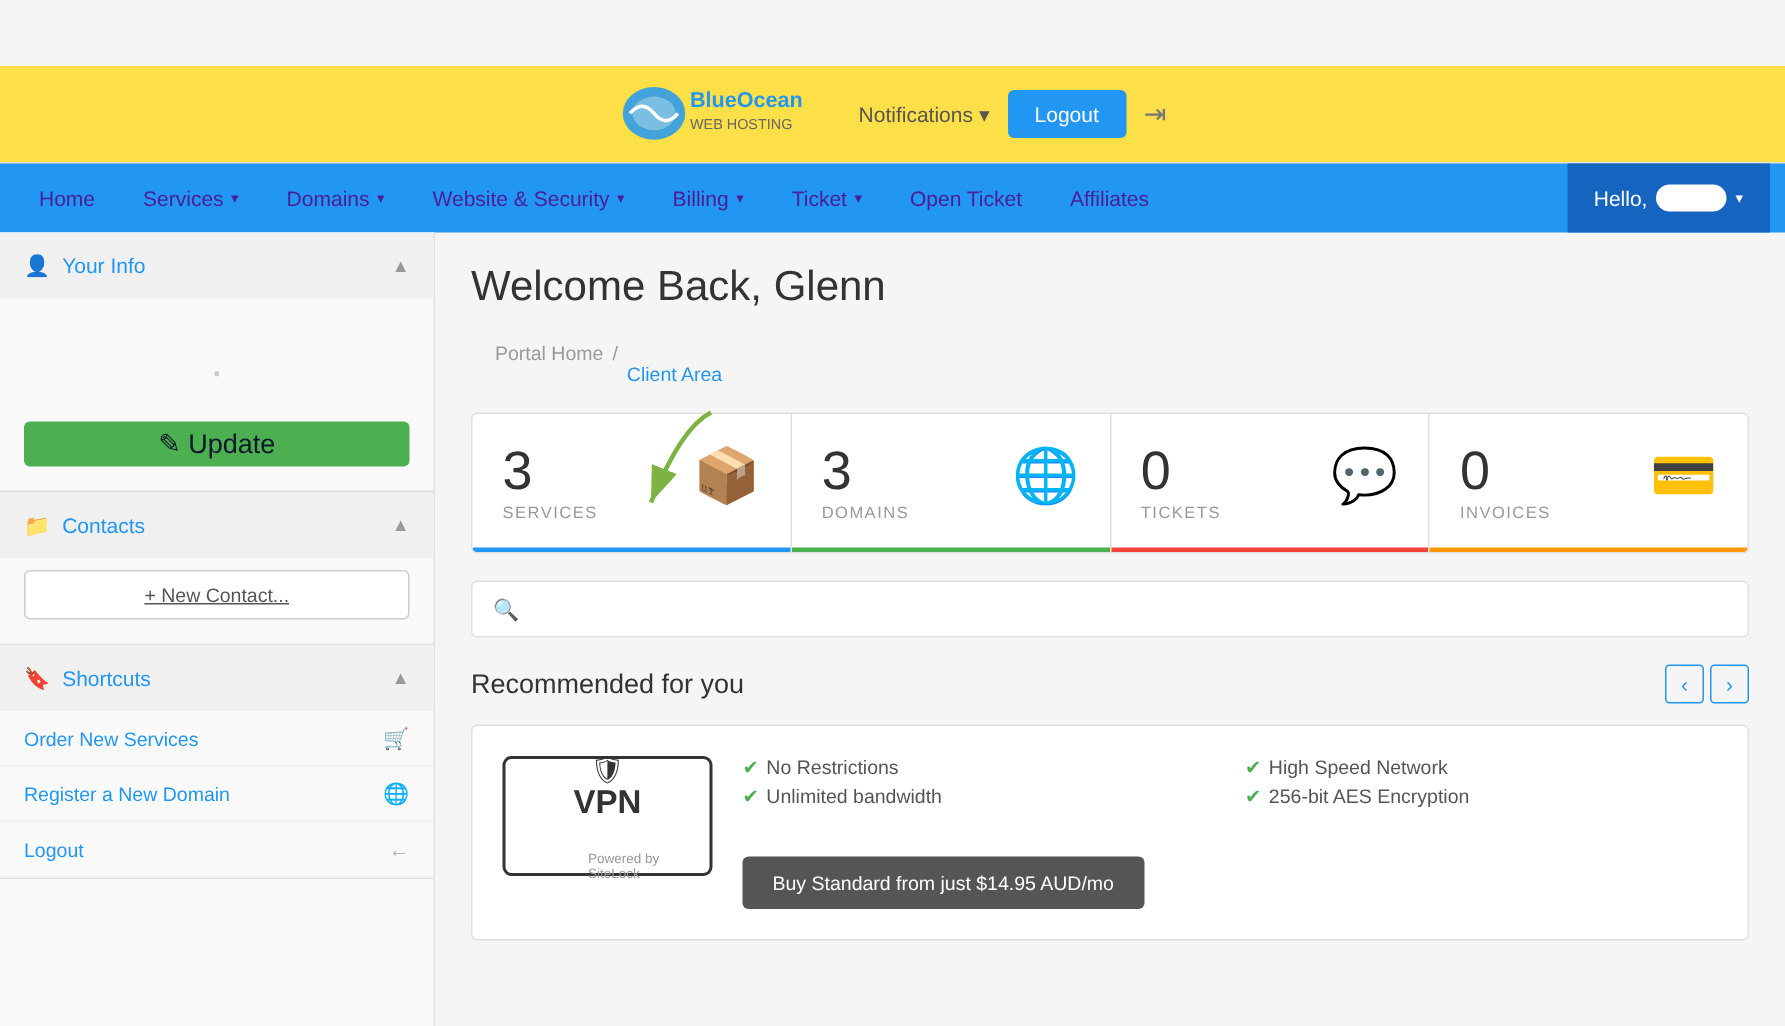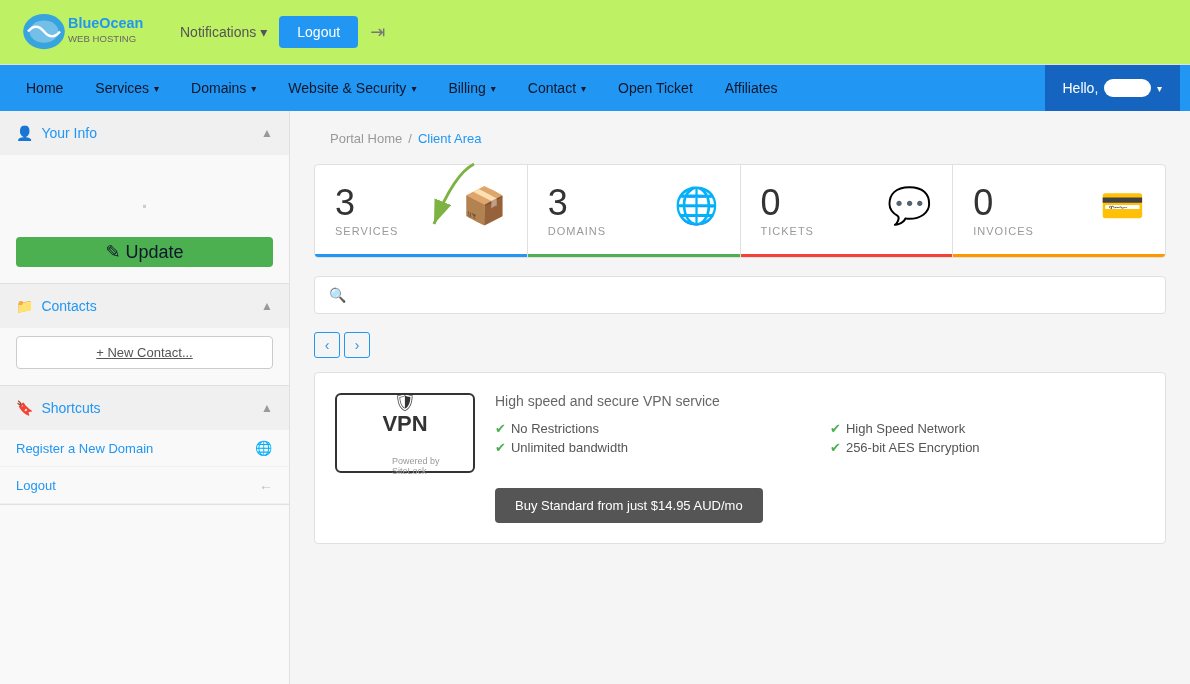--- a/index.html
+++ b/index.html
@@ -1,25 +1,26 @@
 <!DOCTYPE html>
 <html><head>
   <meta charset="utf-8">
   <style>
     * { box-sizing: border-box; margin: 0; padding: 0; }
     body { font-family: Arial, sans-serif; background: #f5f5f5; color: #333; font-size: 14px; }
 
     
     .top-bar {
-      background: #bef264;
-      display: flex;
-      align-items: center;
-      justify-content: flex-start;
+      background: #fde047;
+      display: flex;
+      align-items: center;
+      justify-content: center;
       padding: 8px 20px;
       border-bottom: 1px solid #e0e0e0;
+      margin-top: 44px;
     }
     .logo-area { display: flex; align-items: center; }
     .logo-svg { width: 160px; height: 48px; }
     .top-right { display: flex; align-items: center; gap: 12px; }
     .notifications-btn {
       background: none;
       border: none;
       color: #555;
       font-size: 14px;
       cursor: pointer;
@@ -43,21 +44,21 @@
     }
 
     
     .nav-bar {
       background: #2196f3;
       display: flex;
       align-items: center;
       padding: 0 10px;
     }
     .nav-item {
-      color: #0f172a;
+      color: #4c1d95;
       padding: 14px 16px;
       font-size: 14px;
       cursor: pointer;
       display: flex;
       align-items: center;
       gap: 5px;
       white-space: nowrap;
     }
     .nav-hello {
       margin-left: auto;
@@ -181,21 +182,21 @@
     }
     .breadcrumb {
       font-size: 13px;
       color: #999;
       margin-bottom: 18px;
       display: flex;
       align-items: center;
       gap: 6px;
     }
     .breadcrumb a { color: #999; text-decoration: none; margin-left: 16px; }
-    .breadcrumb .active { color: #2196f3; font-weight: 500; }
+    .breadcrumb .active { color: #2196f3; font-weight: 500; margin-top: 29px; }
 
     
     .stats-row {
       display: flex;
       border: 1px solid #e0e0e0;
       border-radius: 4px;
       background: #fff;
       margin-bottom: 18px;
       overflow: hidden;
     }
@@ -402,21 +403,21 @@
   </div>
   <div class="nav-item">
     <span>Website &amp; Security</span>
     <span class="caret">▾</span>
   </div>
   <div class="nav-item">
     <span>Billing</span>
     <span class="caret">▾</span>
   </div>
   <div class="nav-item">
-    <span>Contact</span>
+    <span>Ticket</span>
     <span class="caret">▾</span>
   </div>
   <div class="nav-item">
     <span>Open Ticket</span>
   </div>
   <div class="nav-item">
     <span>Affiliates</span>
   </div>
   <div class="nav-hello">
     <span>Hello,</span>
@@ -456,33 +457,38 @@
 
     <div class="sidebar-section">
       <div class="sidebar-section-header">
         <span class="section-title">
           <span>🔖</span>
           <span>Shortcuts</span>
         </span>
         <span class="chevron">▲</span>
       </div>
       <div class="shortcut-item">
+        <span>Order New Services</span>
+        <span class="shortcut-icon">🛒</span>
+      </div>
+      <div class="shortcut-item">
         <span>Register a New Domain</span>
         <span class="shortcut-icon">🌐</span>
       </div>
       <div class="shortcut-item">
         <span>Logout</span>
         <span class="shortcut-icon">←</span>
       </div>
     </div>
 
   </div>
 
   <div class="content">
 
+    <h1 class="welcome-title">Welcome Back, Glenn</h1>
 
     <div class="breadcrumb">
       <a href="#">Portal Home</a>
       <span>/</span>
       <span class="active">Client Area</span>
     </div>
 
     <div style="position:relative;">
       <div class="stats-row">
 
@@ -528,34 +534,34 @@
         </defs>
         <path d="M80,10 Q60,20 40,70" stroke="#7cb342" stroke-width="3" fill="none" marker-end="url(#arrowhead)"></path>
       </svg>
     </div>
 
     <div class="search-bar">
       <span class="search-icon">🔍</span>
     </div>
 
     <div class="recommended-header">
+      <h2 class="recommended-title">Recommended for you</h2>
       <div class="nav-arrows">
         <button class="nav-arrow">‹</button>
         <button class="nav-arrow">›</button>
       </div>
     </div>
 
     <div class="vpn-card">
       <div class="vpn-logo">
         <span class="vpn-shield">🛡</span>
         <span class="vpn-text">VPN</span>
         <span class="vpn-powered">Powered by SiteLock</span>
       </div>
       <div class="vpn-details">
-        <div class="vpn-subtitle">High speed and secure VPN service</div>
         <div class="vpn-features">
           <div class="vpn-feature">
             <span class="check">✔</span>
             <span>No Restrictions</span>
           </div>
           <div class="vpn-feature">
             <span class="check">✔</span>
             <span>High Speed Network</span>
           </div>
           <div class="vpn-feature">

